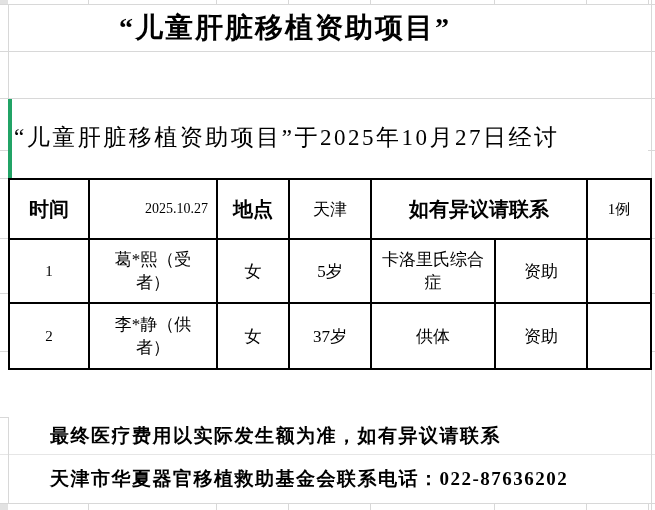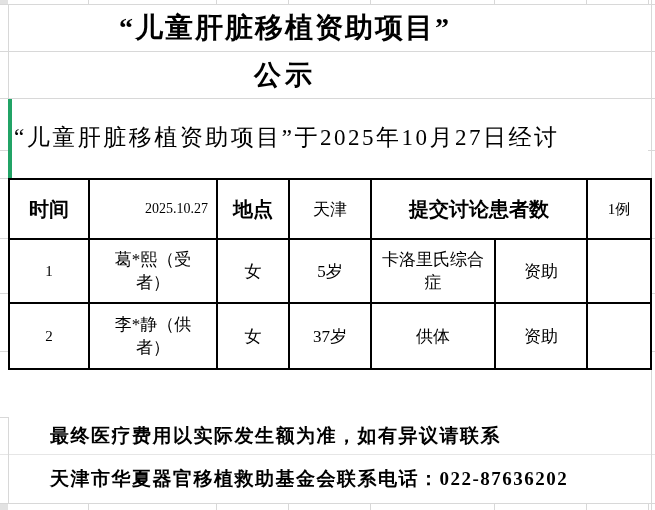--- a/index.html
+++ b/index.html
@@ -97,21 +97,20 @@
 
   <div class="vline" style="left:88px;top:503px;height:7px;"></div>
   <div class="vline" style="left:216px;top:503px;height:7px;"></div>
   <div class="vline" style="left:288px;top:503px;height:7px;"></div>
   <div class="vline" style="left:370px;top:503px;height:7px;"></div>
   <div class="vline" style="left:494px;top:503px;height:7px;"></div>
   <div class="vline" style="left:586px;top:503px;height:7px;"></div>
   <div class="vline" style="left:648px;top:503px;height:7px;"></div>
 
   <div id="title1" class="title-row">“儿童肝脏移植资助项目”</div>
-  <div id="title2" class="title-row">公示</div>
 
   <div id="green-bar" style="background: rgb(33, 163, 102);"></div>
   <div id="intro">
     <div>“儿童肝脏移植资助项目”于2025年10月27日经讨</div>
   </div>
 
   <table id="notice-table">
     <colgroup>
       <col style="width:80px">
         <col style="width:128px">
@@ -120,21 +119,21 @@
         <col style="width:124px">
         <col style="width:92px">
       <col style="width:64px">
     </colgroup>
     <tbody>
         <tr style="height:60px;">
       <td class="bold">时间</td>
       <td class="date">2025.10.27</td>
       <td class="bold">地点</td>
       <td>天津</td>
-      <td class="bold" colspan="2">提交讨论患者数</td>
+      <td class="bold" colspan="2">如有异议请联系</td>
       <td class="sm">1例</td>
     </tr>
     <tr style="height:58px;">
       <td class="sm">1</td>
       <td>葛*熙（受者）</td>
       <td>女</td>
       <td>5岁</td>
       <td>卡洛里氏综合症</td>
       <td>资助</td>
       <td></td>

